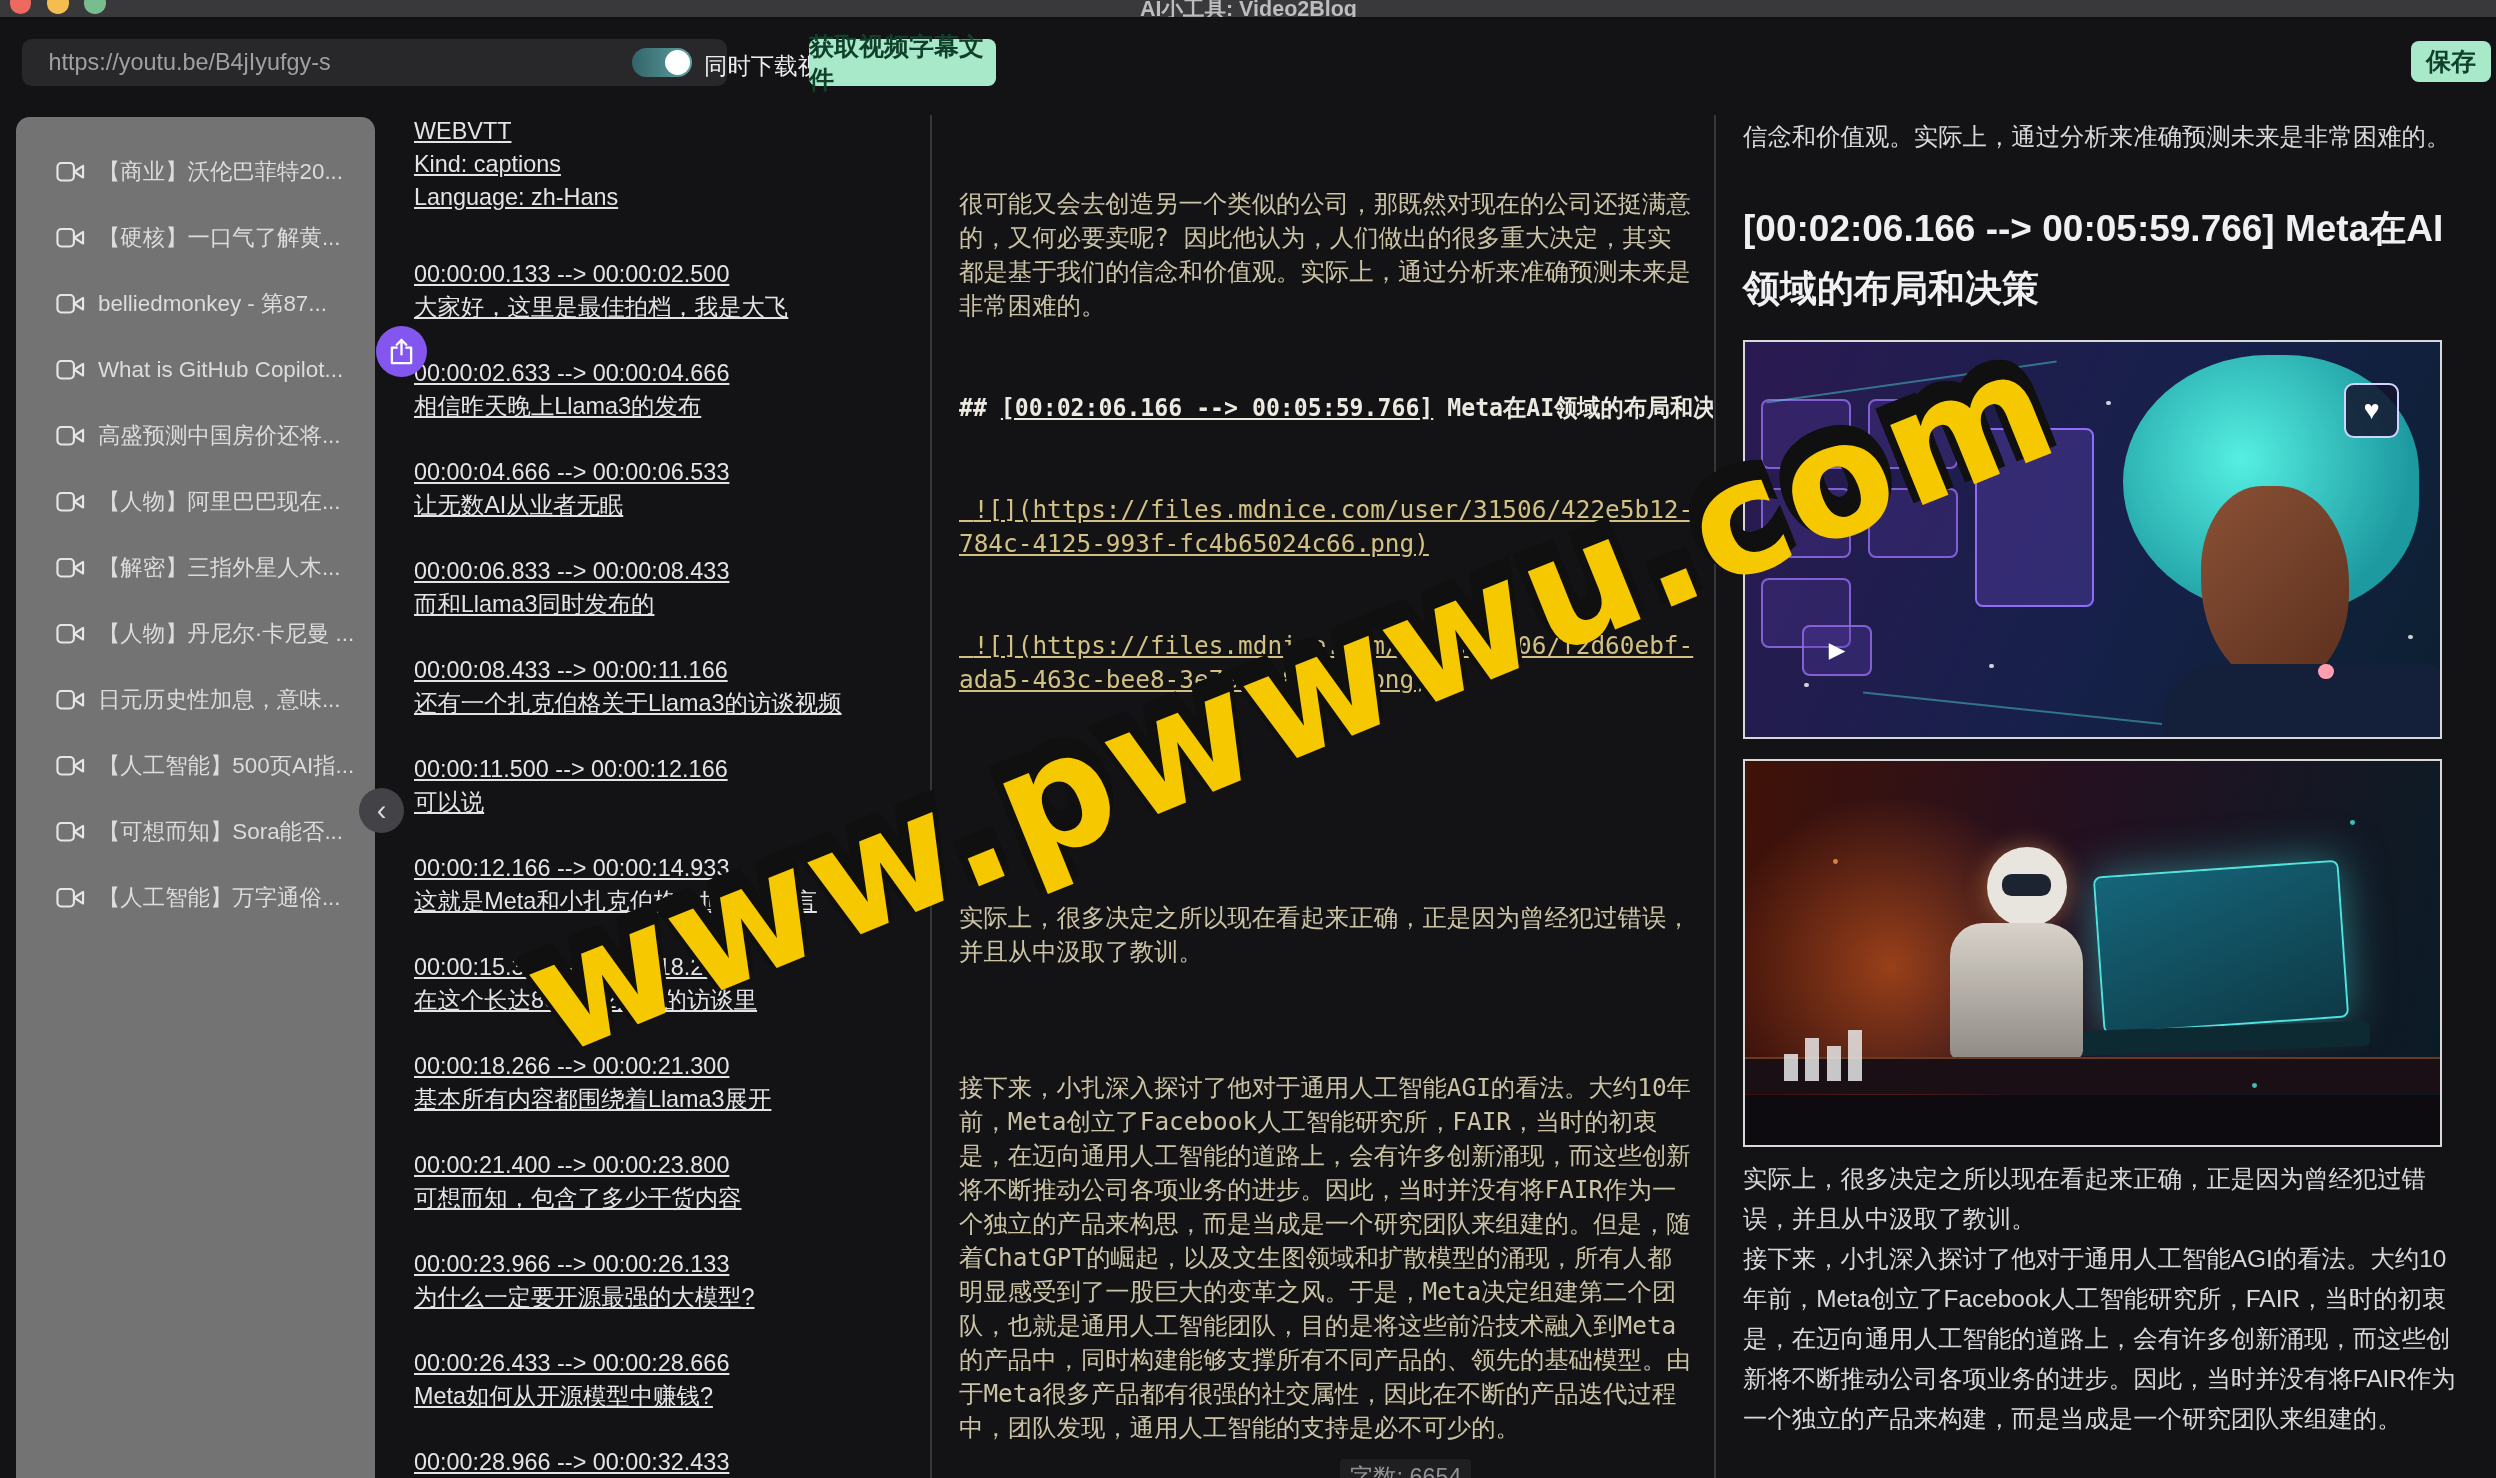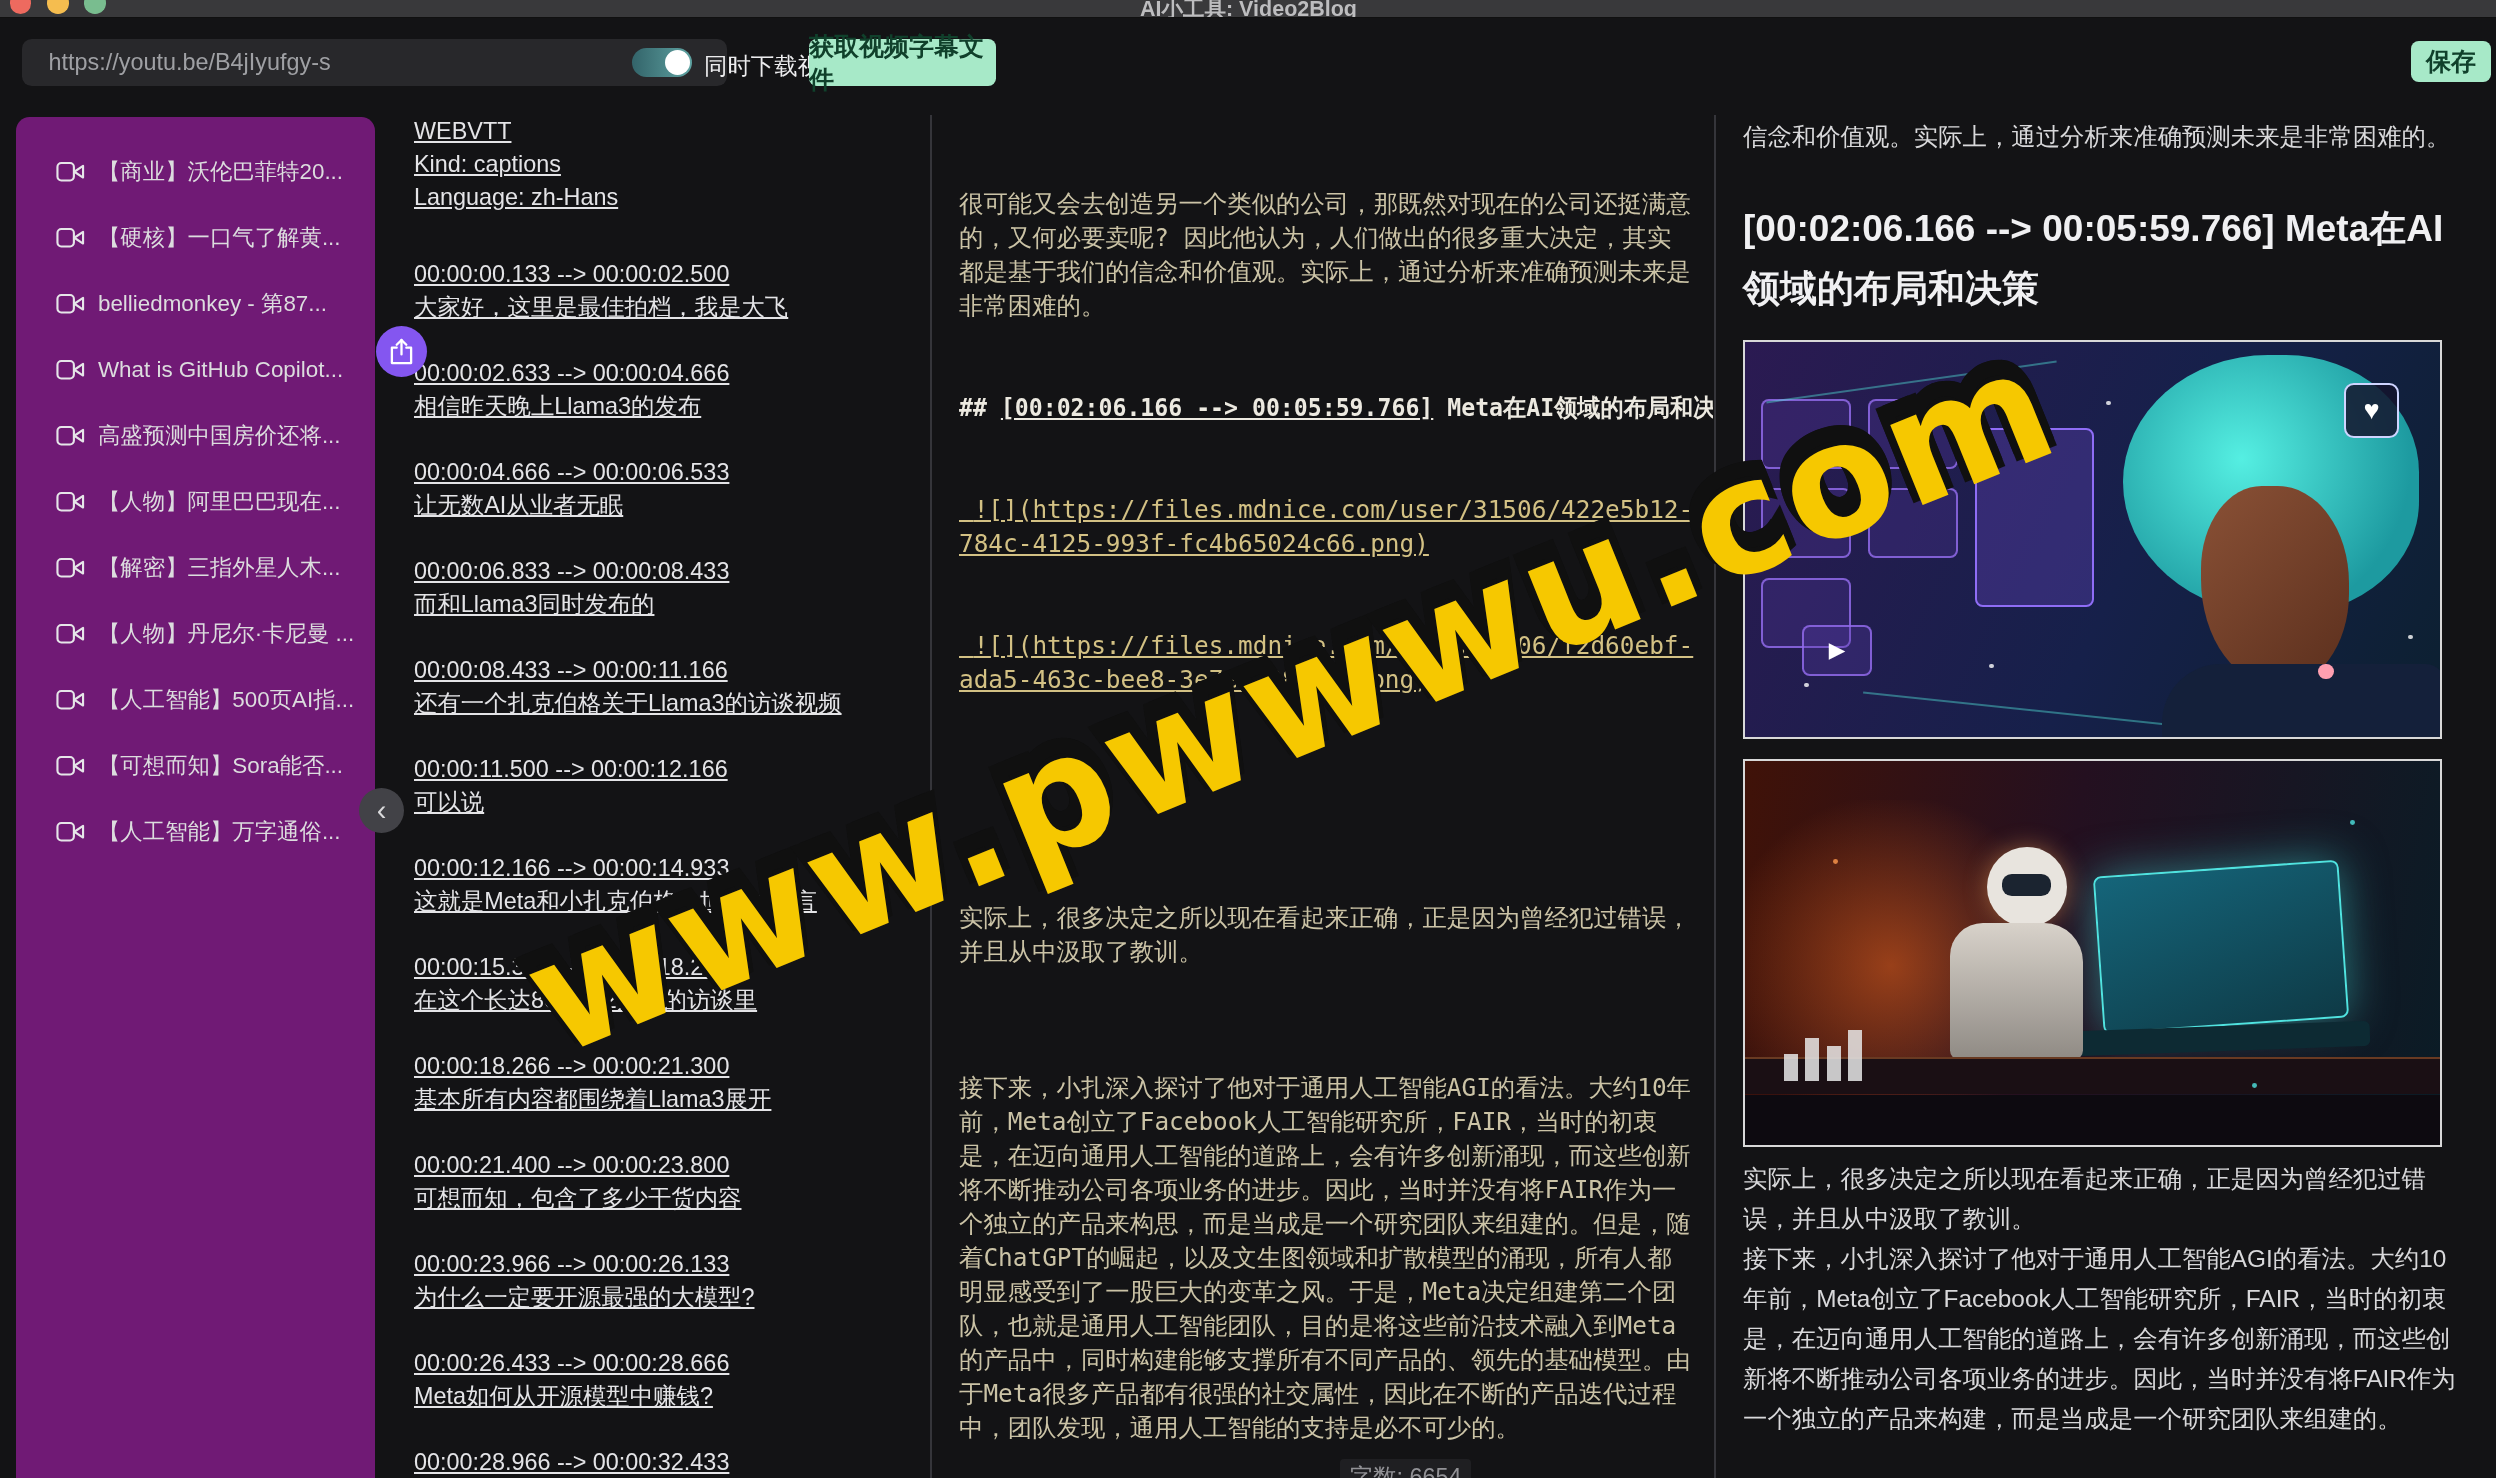--- a/index.html
+++ b/index.html
@@ -18,21 +18,21 @@
   
   .url-input { position:absolute; left:21.5px; top:39px; width:705px; height:47px; background:#28282b; border-radius:9.8px; }
   .url-input span { display:block; line-height:47px; padding:0 27px; font-size:23.4px; color:#9fa0a4; white-space:nowrap; overflow:hidden; }
   .toggle { position:absolute; left:632px; top:48px; width:60px; height:29px; border-radius:14.6px; background:linear-gradient(90deg,#33646a,#5fa3a2); }
   .toggle .knob { position:absolute; right:2px; top:2px; width:25px; height:25px; border-radius:50%; background:#ffffff; }
   .toggle-label { position:absolute; left:704px; top:50px; font-size:23.4px; color:#ececee; }
   .fetch-btn { position:absolute; left:809px; top:39px; width:187px; height:47px; background:#a7e9c8; border-radius:7.8px; color:#10402b; font-size:25px; font-weight:bold; display:flex; align-items:center; justify-content:center; }
   .save-btn { position:absolute; left:2411px; top:41px; width:80px; height:41px; background:#a7e9c8; border-radius:7.8px; color:#10402b; font-size:25px; font-weight:bold; display:flex; align-items:center; justify-content:center; }
 
   
-  .sidebar { position:absolute; left:15.6px; top:117px; width:359px; height:1361px; background:#701a75; border-radius:13.7px 13.7px 0 0; padding-top:21.5px; overflow:hidden; }
+  .sidebar { position:absolute; left:15.6px; top:117px; width:359px; height:1361px; background:#737373; border-radius:13.7px 13.7px 0 0; padding-top:21.5px; overflow:hidden; }
   .side-item { height:66px; margin:0 11.7px; padding-left:29px; display:flex; align-items:center; gap:12.7px; border-radius:9.8px; color:#dcdcde; }
   .side-item .vicon { flex:0 0 auto; display:flex; }
   .side-item .vicon svg { stroke:#e6e6e9; }
   .side-item .lbl { font-size:22.4px; white-space:nowrap; overflow:hidden; }
   .side-item.selected { background:#2d2d33; color:#86d9bf; }
   .side-item.selected .vicon svg { stroke:#86d9bf; }
   .chev-btn { position:absolute; left:359px; top:788px; width:45px; height:45px; border-radius:50%; background:#424247; color:#d9d9db; font-size:29px; display:flex; align-items:center; justify-content:center; z-index:6; }
   .share-btn { position:absolute; left:376px; top:326px; width:51px; height:51px; border-radius:50%; background:#8456f0; display:flex; align-items:center; justify-content:center; z-index:6; }
 
   
@@ -188,20 +188,29 @@
       <div class="side-item">
         <span class="vicon">
           <svg width="29" height="21.5" viewBox="0 0 30 22" fill="none" stroke-width="2.2" stroke-linejoin="round">
             <rect x="1.5" y="2" width="17" height="18" rx="4"></rect>
             <path d="M19 11 L28 5 L28 17 Z"></path>
           </svg>
         </span>
         <span class="lbl">【人物】丹尼尔·卡尼曼 ...</span>
       </div>
 
+      <div class="side-item">
+        <span class="vicon">
+          <svg width="29" height="21.5" viewBox="0 0 30 22" fill="none" stroke-width="2.2" stroke-linejoin="round">
+            <rect x="1.5" y="2" width="17" height="18" rx="4"></rect>
+            <path d="M19 11 L28 5 L28 17 Z"></path>
+          </svg>
+        </span>
+        <span class="lbl">日元历史性加息，意味...</span>
+      </div>
 
 
       <div class="side-item">
         <span class="vicon">
           <svg width="29" height="21.5" viewBox="0 0 30 22" fill="none" stroke-width="2.2" stroke-linejoin="round">
             <rect x="1.5" y="2" width="17" height="18" rx="4"></rect>
             <path d="M19 11 L28 5 L28 17 Z"></path>
           </svg>
         </span>
         <span class="lbl">【人工智能】500页AI指...</span>

